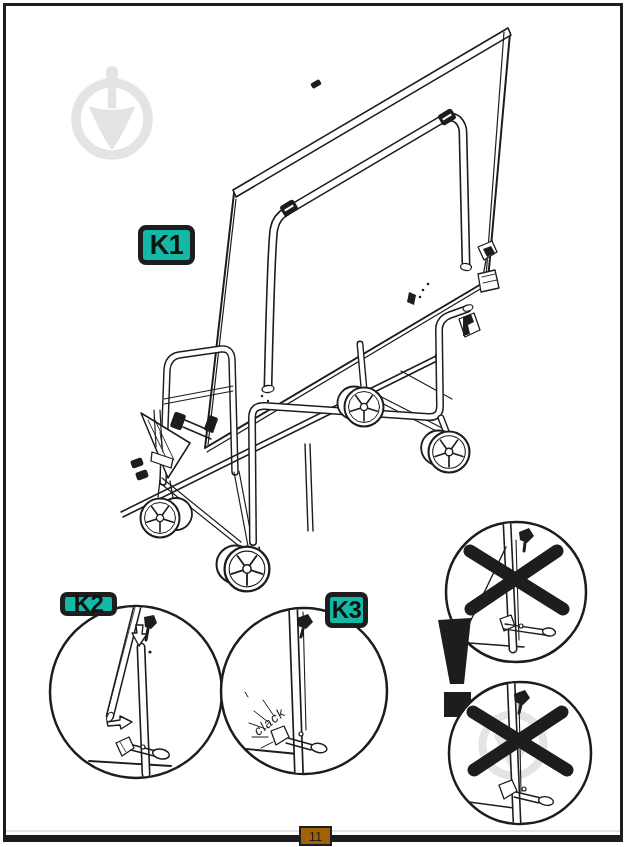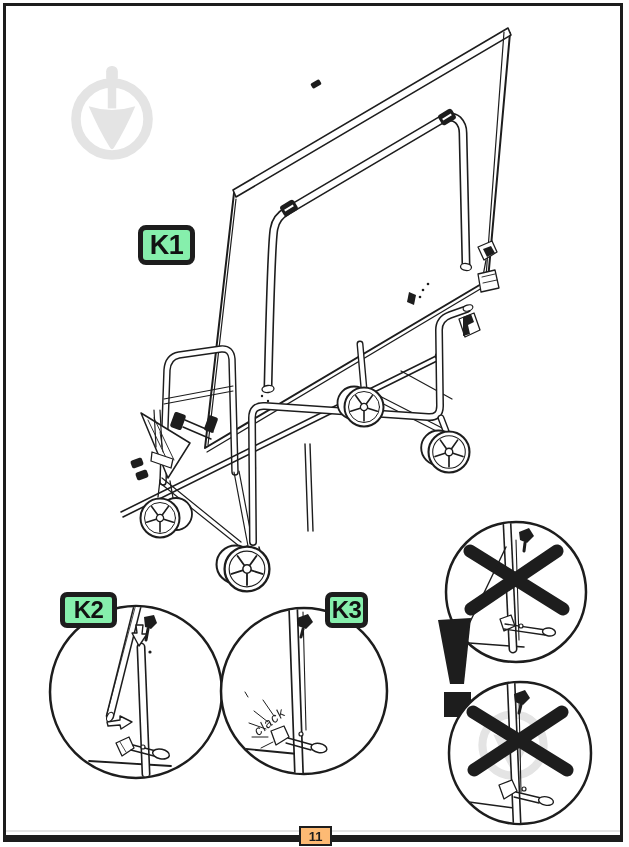--- a/index.html
+++ b/index.html
@@ -1,31 +1,31 @@
 <!DOCTYPE html>
 <html><head>
 <meta charset="utf-8">
 <style>
   html,body{margin:0;padding:0;background:#fff;}
   *{box-sizing:border-box;}
   .page{position:relative;width:629px;height:847px;background:#fff;overflow:hidden;
         font-family:"Liberation Sans",sans-serif;color:#1d1d1d;}
   .art{position:absolute;left:0;top:0;}
   .label-box{position:absolute;display:flex;align-items:center;justify-content:center;
-             background:#86efac;border:5px solid #1d1d1d;border-radius:8px;
+             background:#14b8a6;border:5px solid #1d1d1d;border-radius:8px;
              font-weight:bold;color:#111;letter-spacing:-.5px;line-height:1;z-index:5;}
   #k1-label{left:138px;top:225px;width:57px;height:40px;font-size:27px;}
-  #k2-label{left:60px;top:592px;width:57px;height:36px;font-size:24px;border-radius:7px;}
+  #k2-label{left:60px;top:592px;width:57px;height:24px;font-size:24px;border-radius:7px;}
   #k3-label{left:325px;top:592px;width:43px;height:36px;font-size:24px;border-radius:7px;}
   #clack-label{position:absolute;left:241px;top:714px;width:58px;height:16px;
                transform:rotate(-38deg);font-style:italic;font-size:13.5px;
                text-align:center;letter-spacing:1px;color:#222;z-index:4;}
   #page-number{position:absolute;left:299px;top:826px;width:33px;height:20px;
-               background:#fdba74;border:2px solid #1d1d1d;display:flex;align-items:center;
-               justify-content:center;font-size:13px;font-weight:bold;z-index:6;}
+               background:#a16207;border:2px solid #1d1d1d;display:flex;align-items:center;
+               justify-content:center;font-size:13px;font-weight:normal;z-index:6;}
   .ln{stroke:#1d1d1d;fill:none;stroke-linecap:round;stroke-linejoin:round;}
   .fw{fill:#fff;stroke:#1d1d1d;stroke-linejoin:round;}
   .bk{fill:#1d1d1d;stroke:none;}
   .to{stroke:#1d1d1d;fill:none;stroke-linecap:round;stroke-linejoin:round;}
   .ti{stroke:#fff;fill:none;stroke-linecap:round;stroke-linejoin:round;}
 </style>
 </head>
 <body>
 
 <div class="page">

